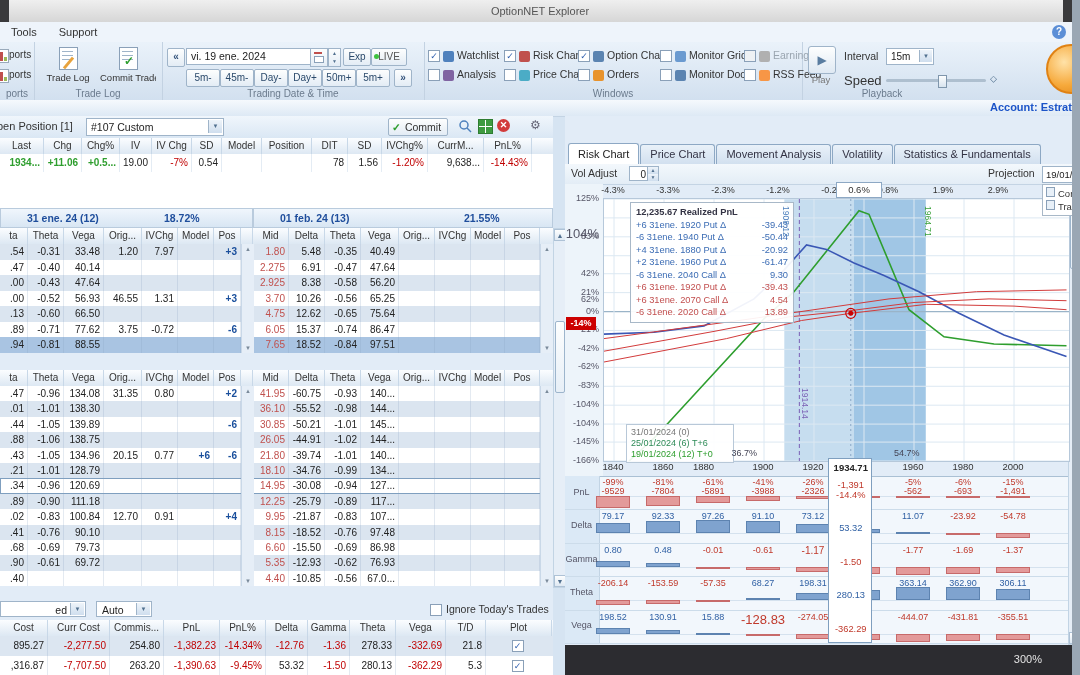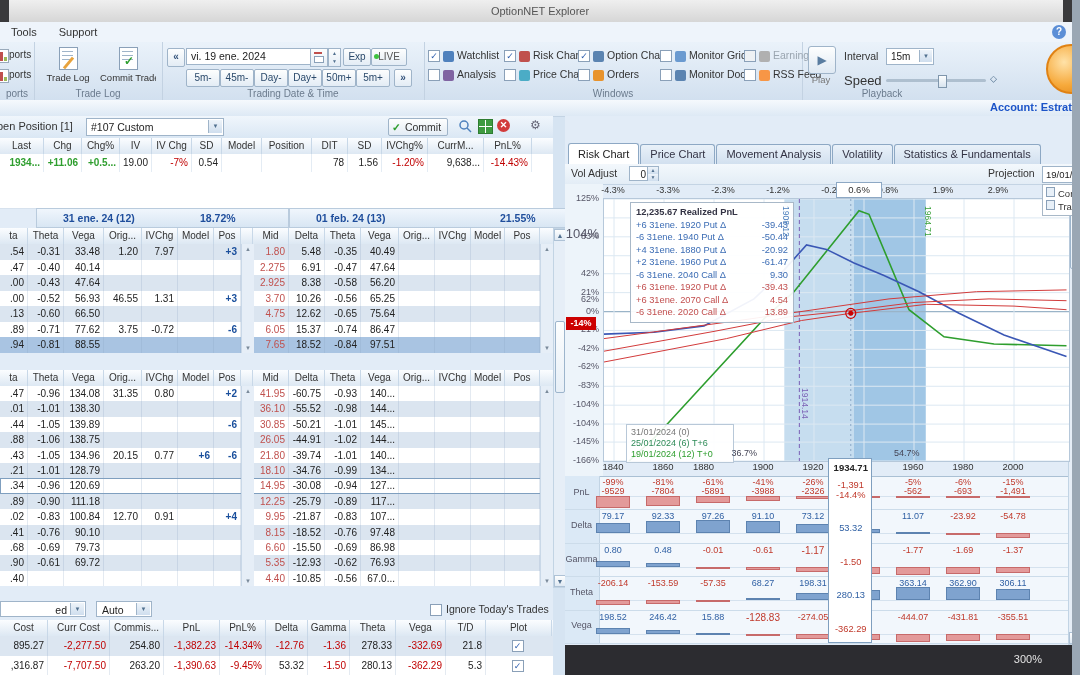--- a/index.html
+++ b/index.html
@@ -162,21 +162,21 @@
         <div style="position: absolute; left: 478px; top: 3px; width: 13px; height: 13px; background: rgb(63, 155, 65); border: 1px solid rgb(46, 125, 50);">
           <div style="position: absolute; left: 0px; top: 6px; width: 13px; height: 1px; background: rgb(255, 255, 255);"></div>
           <div style="position: absolute; left: 6px; top: 0px; width: 1px; height: 13px; background: rgb(255, 255, 255);"></div>
         </div>
         <div style="position: absolute; left: 497px; top: 3px; width: 13px; height: 13px; border-radius: 50%; background: rgb(210, 59, 59); color: rgb(255, 255, 255); font-size: 9px; font-weight: bold; text-align: center; line-height: 13px;">✕</div>
         <div style="position: absolute; left: 530px; top: 2px; font-size: 12px; color: rgb(102, 102, 119);">⚙</div>
       </div>
       <div class="hdrgrad" style="position: absolute; left: 0px; top: 22px; width: 553px; height: 16px;"><span class="cellh" style="width: 44px;">Last</span><span class="cellh" style="width: 38px;">Chg</span><span class="cellh" style="width: 38px;">Chg%</span><span class="cellh" style="width: 32px;">IV</span><span class="cellh" style="width: 40px;">IV Chg</span><span class="cellh" style="width: 30px;">SD</span><span class="cellh" style="width: 40px;">Model</span><span class="cellh" style="width: 50px;">Position</span><span class="cellh" style="width: 36px;">DIT</span><span class="cellh" style="width: 34px;">SD</span><span class="cellh" style="width: 46px;">IVChg%</span><span class="cellh" style="width: 56px;">CurrM...</span><span class="cellh" style="width: 48px;">PnL%</span></div>
       <div style="position: absolute; left: 0px; top: 38px; width: 553px; height: 18px; background: rgb(255, 255, 255); border-bottom: 1px solid rgb(223, 232, 241);"><span class="cellv" style="width: 44px; height: 18px; line-height: 18px; border-right: 1px solid rgb(228, 236, 244); color: rgb(46, 158, 46); font-weight: bold;">1934...</span><span class="cellv" style="width: 38px; height: 18px; line-height: 18px; border-right: 1px solid rgb(228, 236, 244); color: rgb(46, 158, 46); font-weight: bold;">+11.06</span><span class="cellv" style="width: 38px; height: 18px; line-height: 18px; border-right: 1px solid rgb(228, 236, 244); color: rgb(46, 158, 46); font-weight: bold;">+0.5...</span><span class="cellv" style="width: 32px; height: 18px; line-height: 18px; border-right: 1px solid rgb(228, 236, 244); color: rgb(34, 34, 34);">19.00</span><span class="cellv" style="width: 40px; height: 18px; line-height: 18px; border-right: 1px solid rgb(228, 236, 244); color: rgb(192, 0, 0);">-7%</span><span class="cellv" style="width: 30px; height: 18px; line-height: 18px; border-right: 1px solid rgb(228, 236, 244); color: rgb(34, 34, 34);">0.54</span><span class="cellv" style="width: 40px; height: 18px; line-height: 18px; border-right: 1px solid rgb(228, 236, 244); color: rgb(34, 34, 34);"></span><span class="cellv" style="width: 50px; height: 18px; line-height: 18px; border-right: 1px solid rgb(228, 236, 244); color: rgb(34, 34, 34);"></span><span class="cellv" style="width: 36px; height: 18px; line-height: 18px; border-right: 1px solid rgb(228, 236, 244); color: rgb(34, 34, 34);">78</span><span class="cellv" style="width: 34px; height: 18px; line-height: 18px; border-right: 1px solid rgb(228, 236, 244); color: rgb(34, 34, 34);">1.56</span><span class="cellv" style="width: 46px; height: 18px; line-height: 18px; border-right: 1px solid rgb(228, 236, 244); color: rgb(192, 0, 0);">-1.20%</span><span class="cellv" style="width: 56px; height: 18px; line-height: 18px; border-right: 1px solid rgb(228, 236, 244); color: rgb(34, 34, 34);">9,638...</span><span class="cellv" style="width: 48px; height: 18px; line-height: 18px; border-right: 1px solid rgb(228, 236, 244); color: rgb(192, 0, 0);">-14.43%</span></div>
       <div style="position: absolute; left: 0px; top: 56px; width: 553px; height: 36px; background: rgb(255, 255, 255); border-bottom: 1px solid rgb(215, 226, 238);"></div>
-      <div style="position: absolute; left: 0px; top: 92px; width: 553px; height: 20px; margin-left: 36px;">
+      <div style="position: absolute; left: 0px; top: 92px; width: 553px; height: 20px;">
         <div style="position: absolute; left: 0px; top: 0px; width: 253px; height: 20px; background: linear-gradient(rgb(240, 246, 252), rgb(216, 230, 243)); border: 1px solid rgb(185, 203, 221); box-sizing: border-box;">
           <div style="position: absolute; left: 26px; top: 3px; font-weight: bold; color: rgb(31, 78, 156); font-size: 10.5px;">31 ene. 24 (12)</div>
           <div style="position: absolute; left: 163px; top: 3px; font-weight: bold; color: rgb(31, 78, 156); font-size: 10.5px;">18.72%</div>
         </div>
         <div style="position: absolute; left: 253px; top: 0px; width: 300px; height: 20px; background: linear-gradient(rgb(240, 246, 252), rgb(216, 230, 243)); border: 1px solid rgb(185, 203, 221); box-sizing: border-box;">
           <div style="position: absolute; left: 26px; top: 3px; font-weight: bold; color: rgb(31, 78, 156); font-size: 10.5px;">01 feb. 24 (13)</div>
           <div style="position: absolute; left: 210px; top: 3px; font-weight: bold; color: rgb(31, 78, 156); font-size: 10.5px;">21.55%</div>
         </div>
       </div>
       <div class="hdrgrad" style="position: absolute; left: 0px; top: 112px; width: 553px; height: 16px;"><span class="cellh" style="width: 28px;">ta</span><span class="cellh" style="width: 36px;">Theta</span><span class="cellh" style="width: 40px;">Vega</span><span class="cellh" style="width: 38px;">Orig...</span><span class="cellh" style="width: 36px;">IVChg</span><span class="cellh" style="width: 36px;">Model</span><span class="cellh" style="width: 27px;">Pos</span><span class="cellh" style="width: 12px;"></span><span class="cellh" style="width: 36px;">Mid</span><span class="cellh" style="width: 36px;">Delta</span><span class="cellh" style="width: 36px;">Theta</span><span class="cellh" style="width: 38px;">Vega</span><span class="cellh" style="width: 36px;">Orig...</span><span class="cellh" style="width: 36px;">IVChg</span><span class="cellh" style="width: 34px;">Model</span><span class="cellh" style="width: 35px;">Pos</span></div>
@@ -466,25 +466,25 @@
     <div style="position: absolute; left: 946px; top: 587.2px; width: 34px; height: 13px; background: rgb(127, 163, 207); border: 1px solid rgb(93, 131, 176); box-sizing: border-box;"></div>
     <div style="position: absolute; left: 941px; top: 578.2px; width: 44px; text-align: center; font-size: 9px; color: rgb(46, 95, 163);">362.90</div>
     <div style="position: absolute; left: 996px; top: 589.241px; width: 34px; height: 10.9587px; background: rgb(127, 163, 207); border: 1px solid rgb(93, 131, 176); box-sizing: border-box;"></div>
     <div style="position: absolute; left: 991px; top: 578.2px; width: 44px; text-align: center; font-size: 9px; color: rgb(46, 95, 163);">306.11</div>
     <div style="position: absolute; left: 565px; top: 620.3px; width: 33px; text-align: center; font-size: 9px; color: rgb(85, 85, 102); z-index: 2;">Vega</div>
     <div style="position: absolute; left: 565px; top: 643px; width: 503px; height: 1px; background: rgb(204, 220, 234);"></div>
     <div style="position: absolute; left: 600px; top: 633.6px; width: 468px; height: 1px; background: rgb(213, 226, 238);"></div>
     <div style="position: absolute; left: 596px; top: 627.773px; width: 34px; height: 5.82658px; background: rgb(127, 163, 207); border: 1px solid rgb(93, 131, 176); box-sizing: border-box;"></div>
     <div style="position: absolute; left: 591px; top: 611.6px; width: 44px; text-align: center; font-size: 9px; color: rgb(46, 95, 163);">198.52</div>
     <div style="position: absolute; left: 646px; top: 629.764px; width: 34px; height: 3.83559px; background: rgb(127, 163, 207); border: 1px solid rgb(93, 131, 176); box-sizing: border-box;"></div>
-    <div style="position: absolute; left: 641px; top: 611.6px; width: 44px; text-align: center; font-size: 9px; color: rgb(46, 95, 163);">246.42</div>
+    <div style="position: absolute; left: 641px; top: 611.6px; width: 44px; text-align: center; font-size: 9px; color: rgb(46, 95, 163);">130.91</div>
     <div style="position: absolute; left: 696px; top: 632.6px; width: 34px; height: 1px; background: rgb(127, 163, 207); border: 1px solid rgb(93, 131, 176); box-sizing: border-box;"></div>
     <div style="position: absolute; left: 691px; top: 611.6px; width: 44px; text-align: center; font-size: 9px; color: rgb(46, 95, 163);">15.88</div>
     <div style="position: absolute; left: 746px; top: 633.6px; width: 34px; height: 2.32432px; background: rgb(227, 154, 154); border: 1px solid rgb(199, 106, 106); box-sizing: border-box;"></div>
-    <div style="position: absolute; left: 741px; top: 611.6px; width: 44px; text-align: center; font-size: 10px; color: rgb(192, 57, 43);">-128.83</div>
+    <div style="position: absolute; left: 741px; top: 611.6px; width: 44px; text-align: center; font-size: 13px; color: rgb(192, 57, 43);">-128.83</div>
     <div style="position: absolute; left: 796px; top: 633.6px; width: 34px; height: 4.93694px; background: rgb(227, 154, 154); border: 1px solid rgb(199, 106, 106); box-sizing: border-box;"></div>
     <div style="position: absolute; left: 791px; top: 611.6px; width: 44px; text-align: center; font-size: 9px; color: rgb(192, 57, 43);">-274.05</div>
     <div style="position: absolute; left: 846px; top: 633.6px; width: 34px; height: 6.52252px; background: rgb(227, 154, 154); border: 1px solid rgb(199, 106, 106); box-sizing: border-box;"></div>
     <div style="position: absolute; left: 896px; top: 633.6px; width: 34px; height: 8px; background: rgb(227, 154, 154); border: 1px solid rgb(199, 106, 106); box-sizing: border-box;"></div>
     <div style="position: absolute; left: 891px; top: 611.6px; width: 44px; text-align: center; font-size: 9px; color: rgb(192, 57, 43);">-444.07</div>
     <div style="position: absolute; left: 946px; top: 633.6px; width: 34px; height: 7.78378px; background: rgb(227, 154, 154); border: 1px solid rgb(199, 106, 106); box-sizing: border-box;"></div>
     <div style="position: absolute; left: 941px; top: 611.6px; width: 44px; text-align: center; font-size: 9px; color: rgb(192, 57, 43);">-431.81</div>
     <div style="position: absolute; left: 996px; top: 633.6px; width: 34px; height: 6.41441px; background: rgb(227, 154, 154); border: 1px solid rgb(199, 106, 106); box-sizing: border-box;"></div>
     <div style="position: absolute; left: 991px; top: 611.6px; width: 44px; text-align: center; font-size: 9px; color: rgb(192, 57, 43);">-355.51</div>
     <div style="position: absolute; left: 827.775px; top: 458px; width: 44px; height: 185px; background: rgb(255, 255, 255); border: 1px solid rgb(127, 159, 191); box-sizing: border-box; z-index: 5; text-align: center;">

